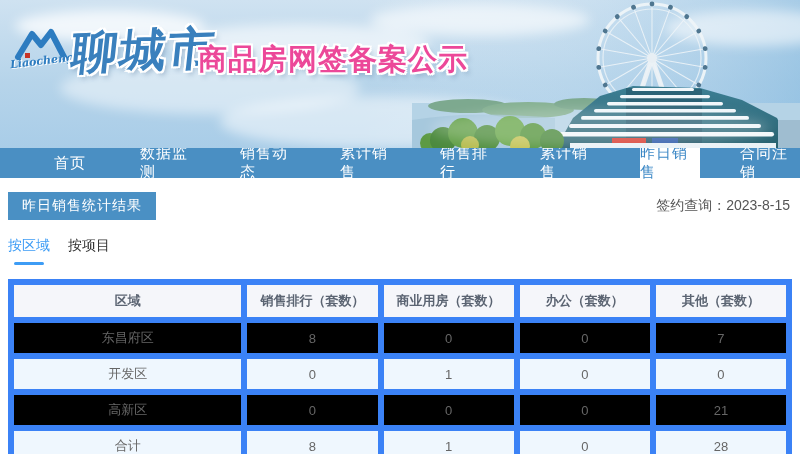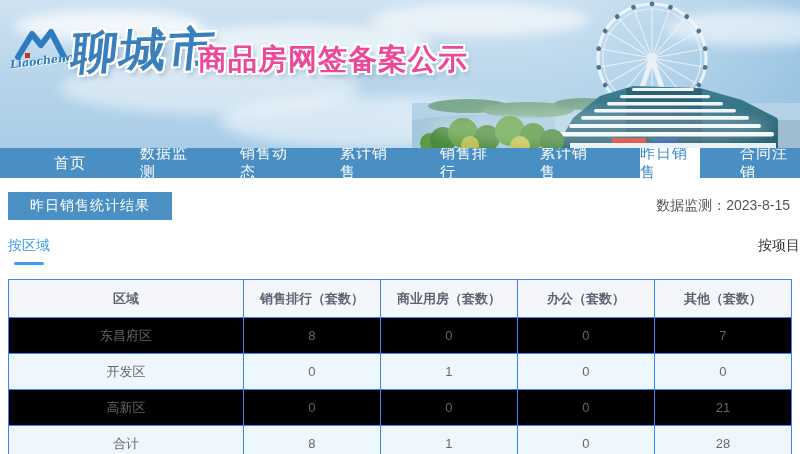--- a/index.html
+++ b/index.html
@@ -29,34 +29,34 @@
   
   .nav { display:flex; width:800px; height:30px; background:#4a8fc3; }
   .nav-item { flex:1; display:flex; align-items:center; justify-content:center;
     font-size:15px; color:#ffffff; cursor:pointer; letter-spacing:1px;margin-left:40px; }
   .nav-item.active { background:#ffffff; color:#3c88c6; }
 
   
   .page-head { display:flex; justify-content:space-between; align-items:center;
     margin:14px 10px 0 8px; }
   .badge { display:inline-block; background:#4a90c4; color:#fff;
-    font-size:14px; padding:5px 22px; letter-spacing:1px; }
+    font-size:14px; padding:5px 14px; letter-spacing:1px; }
   .date-line { font-size:14px; color:#555; }
   .date-line .val { color:#555; }
 
   
-  .tabs { display:flex; gap:36px; margin:17px 0 0 8px;justify-content:space-between; }
+  .tabs { display:flex; gap:18px; margin:17px 0 0 8px; }
   .tab { font-size:14px; color:#333; cursor:pointer; text-align:center; }
   .tab .tab-bar { height:3px; width:30px; margin:7px auto 0; border-radius:2px; background:transparent; }
   .tab.active { color:#3d9cf5; }
   .tab.active .tab-bar { background:#3d9cf5; }
 
   
   table.stats { width:784px; margin:14px 8px 0 8px; border-collapse:collapse; table-layout:fixed; }
-  .stats th, .stats td { border:1px solid #3b82f6; text-align:center; font-size:13px; }
+  .stats th, .stats td { border:6px solid #3b82f6; text-align:center; font-size:13px; }
   .stats th { background:#f5f6fa; color:#5b6472; font-weight:600; height:38px; }
   .stats td { height:36px; color:#666; background:#000000; }
   .stats tbody tr:nth-child(even) td { background:#eff7fe; }
   .col-region { width:30%; }
   .col-val { width:17.5%; }
 </style>
 </head>
 <body>
 
 <div class="page">
@@ -199,21 +199,21 @@
     <div class="nav-item">销售排行</div>
     <div class="nav-item">累计销售</div>
     <div class="nav-item active">昨日销售</div>
     <div class="nav-item">合同注销</div>
   </div>
 
   <div class="content">
     <div class="page-head">
       <span class="badge">昨日销售统计结果</span>
       <span class="date-line">
-        <span>数据监测：</span><span class="val">2023-8-15</span>
+        <span>签约查询：</span><span class="val">2023-8-15</span>
       </span>
     </div>
 
     <div class="tabs">
       <div class="tab active">
         <span>按区域</span>
         <div class="tab-bar"></div>
       </div>
       <div class="tab">
         <span>按项目</span>

